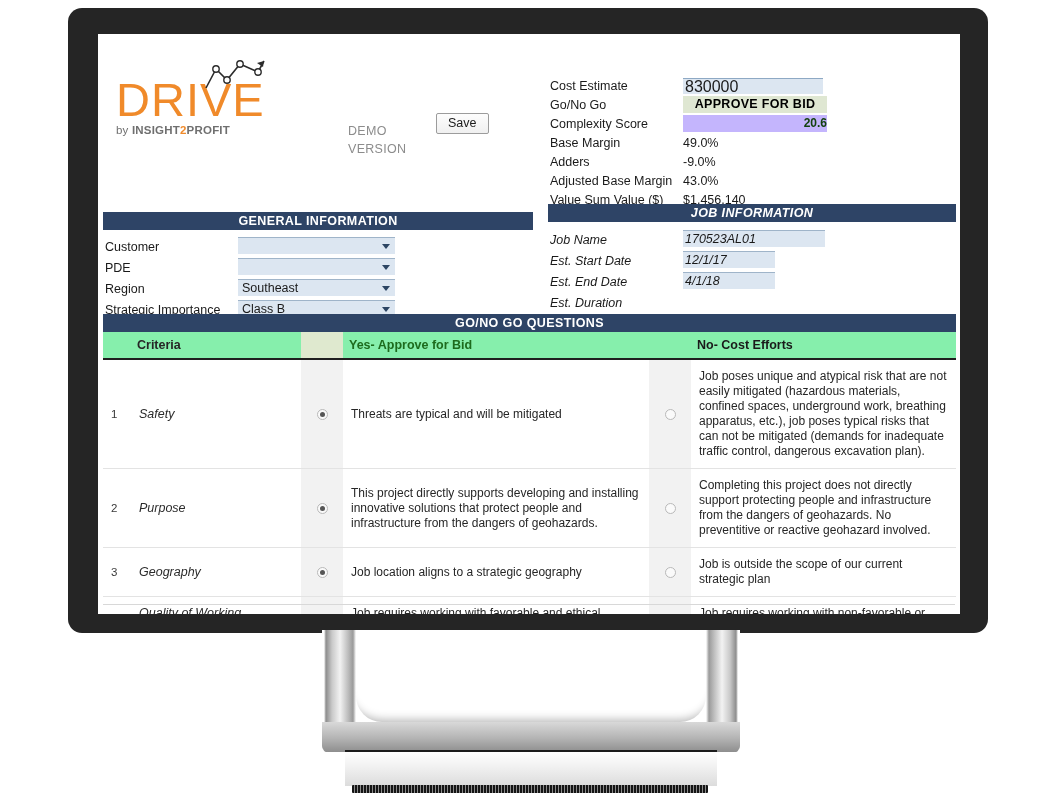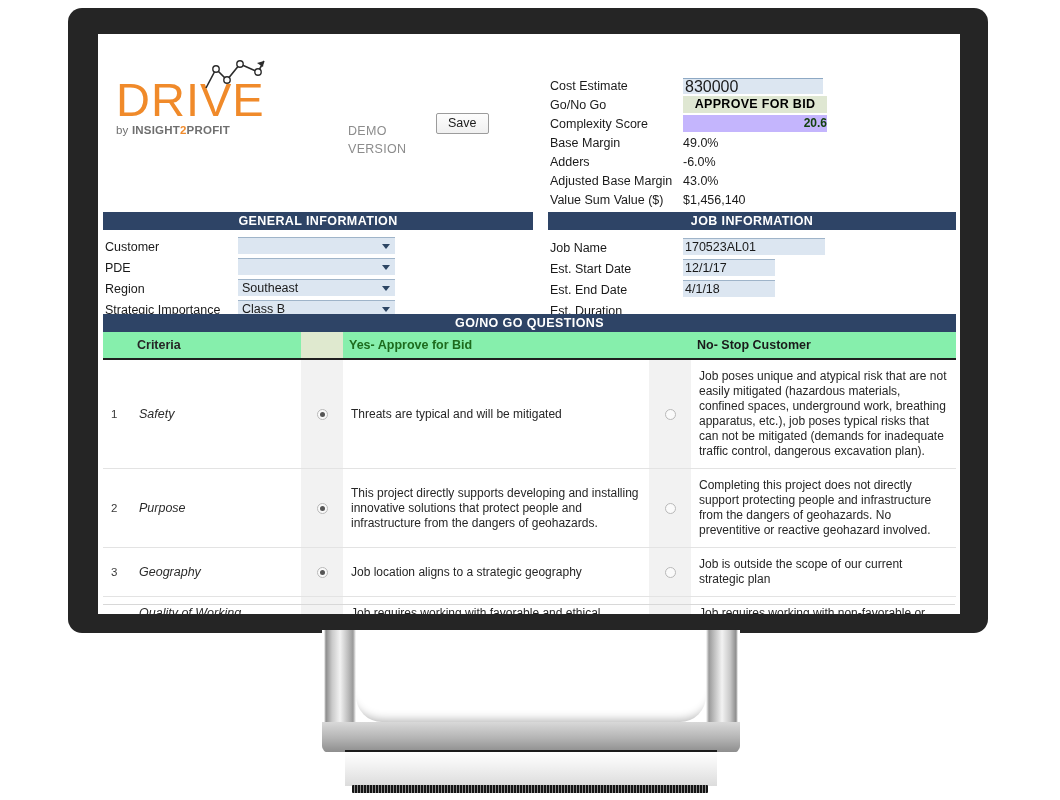--- a/index.html
+++ b/index.html
@@ -190,21 +190,21 @@
     background: #2e4466;
     color: #ffffff;
     font-weight: bold;
     font-size: 12.5px;
     text-align: center;
     letter-spacing: 0.4px;
     line-height: 18px;
     height: 18px;
   }
   #gi-wrap { position: absolute; left: 5px; top: 178px; width: 430px; }
-  #ji-wrap { position: absolute; left: 450px; top: 178px; width: 408px; }
+  #ji-wrap { position: absolute; left: 450px; top: 170px; width: 408px; font-style: italic; }
 
   .field-row { display: flex; align-items: flex-end; height: 21px; font-size: 12.5px; color: #1a1a1a; }
   .field-label { width: 133px; flex: none; padding-left: 2px; }
   .combo {
     width: 157px; height: 17px;
     background: #dce6f1;
     border-top: 1px solid #9fb4c9;
     box-sizing: border-box;
     display: flex; align-items: center;
     padding-left: 4px;
@@ -340,21 +340,21 @@
         <div class="metric-value">
             <div class="metric-score">20.6</div>
           </div>
       </div>
       <div class="metric-row">
         <div class="metric-label">Base Margin</div>
         <div class="metric-value">49.0%</div>
       </div>
       <div class="metric-row">
         <div class="metric-label">Adders</div>
-        <div class="metric-value">-6.0%</div>
+        <div class="metric-value">-9.0%</div>
       </div>
       <div class="metric-row">
         <div class="metric-label">Adjusted Base Margin</div>
         <div class="metric-value">43.0%</div>
       </div>
       <div class="metric-row">
         <div class="metric-label">Value Sum Value ($)</div>
         <div class="metric-value">$1,456,140</div>
       </div>
     </div>
@@ -418,21 +418,21 @@
     <div id="gonogo-wrap">
       <div class="section-bar" id="gonogo-title">GO/NO GO QUESTIONS</div>
       <table class="gng">
         <thead>
           <tr>
             <th class="num-head" style="width:22px;"></th>
             <th style="width:164px;">Criteria</th>
             <th style="width:36px;background:#dfe9cf;"></th>
             <th class="yes-head" style="width:300px;">Yes- Approve for Bid</th>
             <th style="width:36px;"></th>
-            <th class="no-head">No- Stop Customer</th>
+            <th class="no-head">No- Cost Efforts</th>
           </tr>
         </thead>
         <tbody>
           <tr>
             <td class="num">1</td>
             <td class="crit">Safety</td>
             <td class="radio-cell"><span class="radio on"></span></td>
             <td class="yes-text">Threats are typical and will be mitigated</td>
             <td class="radio-cell"><span class="radio"></span></td>
             <td class="no-text">Job poses unique and atypical risk that are not easily mitigated (hazardous materials, confined spaces, underground work, breathing apparatus, etc.), job poses typical risks that can not be mitigated (demands for inadequate traffic control, dangerous excavation plan).</td>

